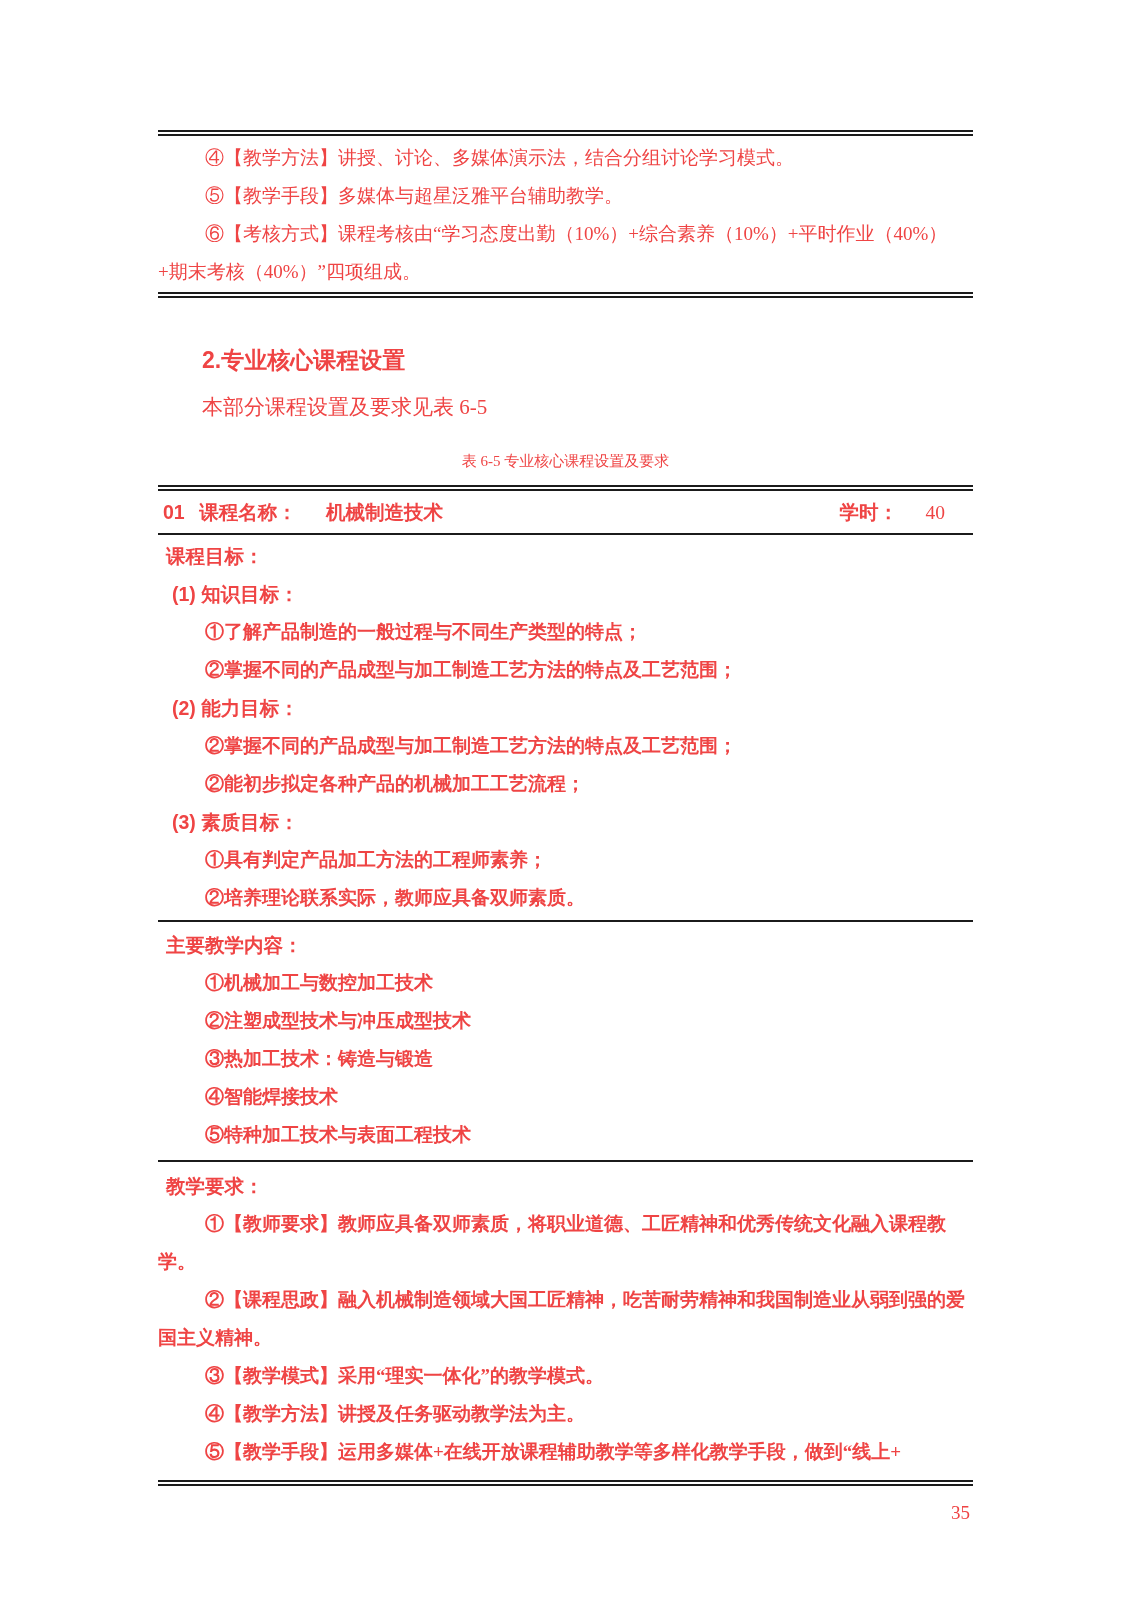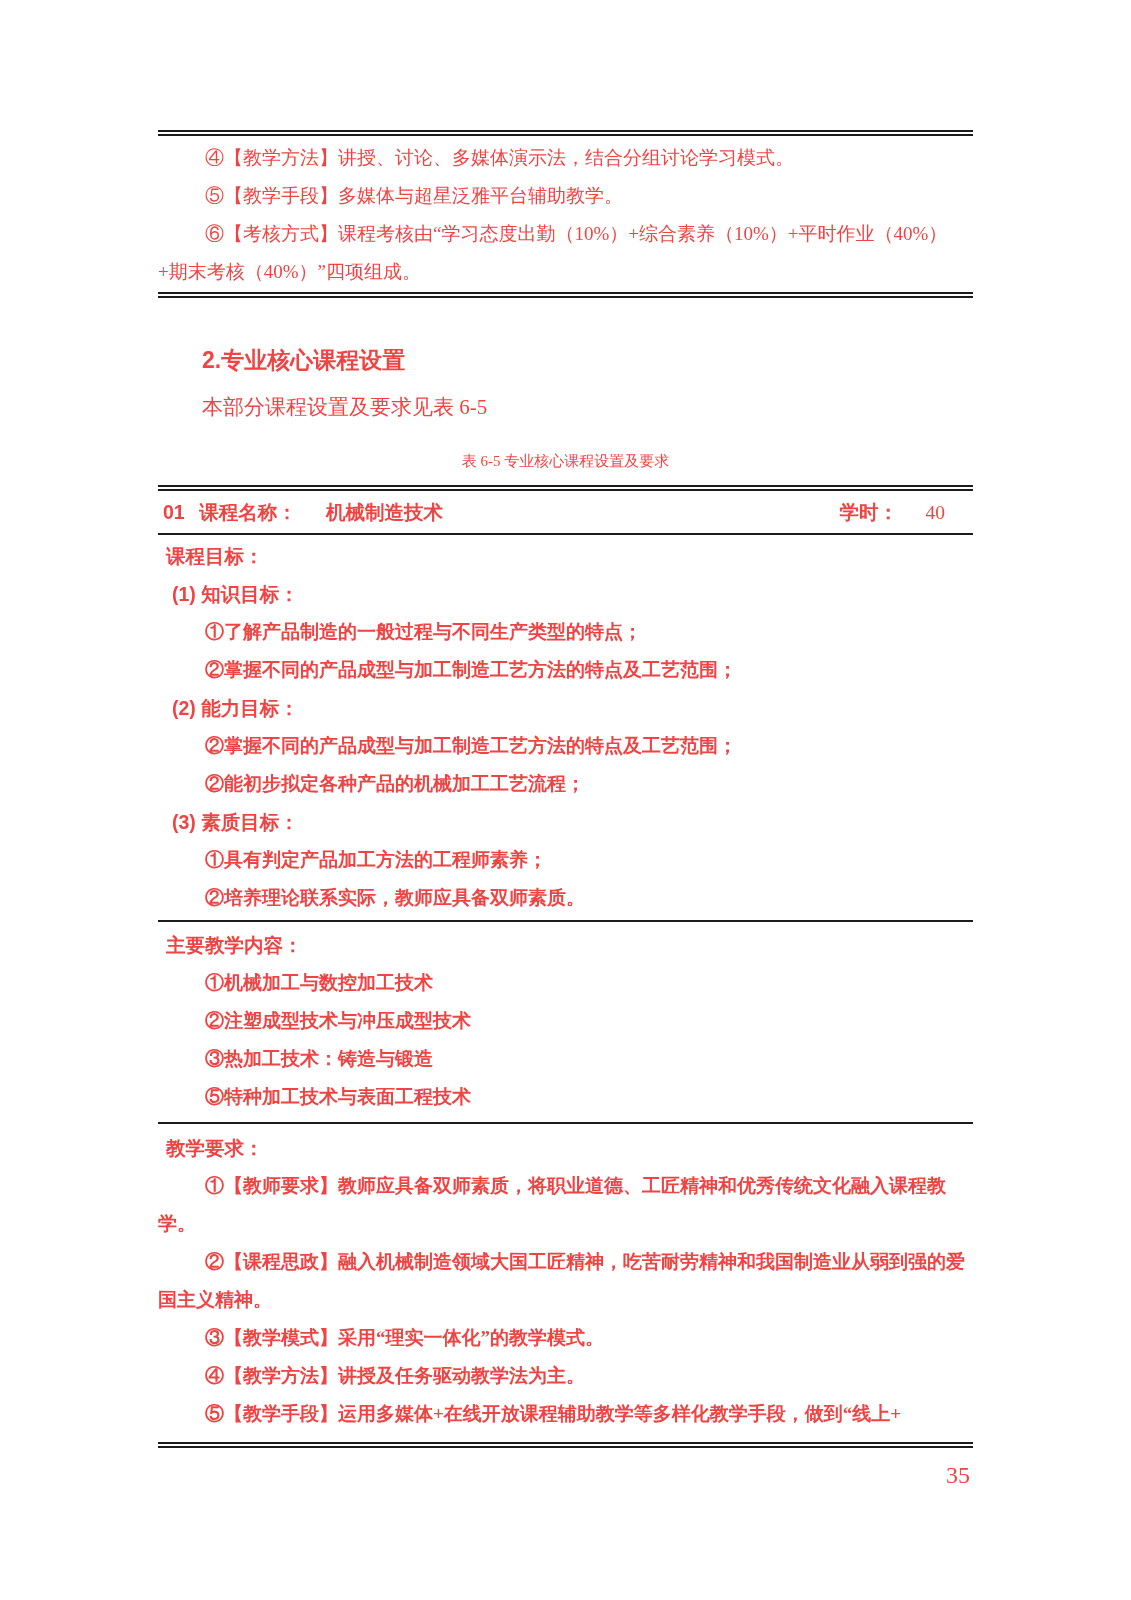--- a/index.html
+++ b/index.html
@@ -93,21 +93,21 @@
     font-weight: bold;
   }
   .goals-block { padding: 2px 0 3px 0; }
   .content-block { padding: 4px 0 6px 0; }
   .requirements-block { padding: 5px 0 9px 0; }
 
   .page-number {
     margin-top: 14px;
     text-align: right;
     padding-right: 3px;
-    font-size: 24px;
+    font-size: 19px;
     line-height: 26px;
   }
 </style>
 </head>
 <body>
 
 <div class="page">
 
   <div class="top-spacer"></div>
 
@@ -157,20 +157,21 @@
     <p class="item">②培养理论联系实际，教师应具备双师素质。</p>
   </div>
 
   <div class="rule-single"></div>
 
   <div class="block content-block">
     <p class="sec-title">主要教学内容：</p>
     <p class="item">①机械加工与数控加工技术</p>
     <p class="item">②注塑成型技术与冲压成型技术</p>
     <p class="item">③热加工技术：铸造与锻造</p>
+    <p class="item">④智能焊接技术</p>
     <p class="item">⑤特种加工技术与表面工程技术</p>
   </div>
 
   <div class="rule-single"></div>
 
   <div class="block requirements-block">
     <p class="sec-title">教学要求：</p>
     <p class="item">①【教师要求】教师应具备双师素质，将职业道德、工匠精神和优秀传统文化融入课程教学。</p>
     <p class="item">②【课程思政】融入机械制造领域大国工匠精神，吃苦耐劳精神和我国制造业从弱到强的爱国主义精神。</p>
     <p class="item">③【教学模式】采用“理实一体化”的教学模式。</p>

